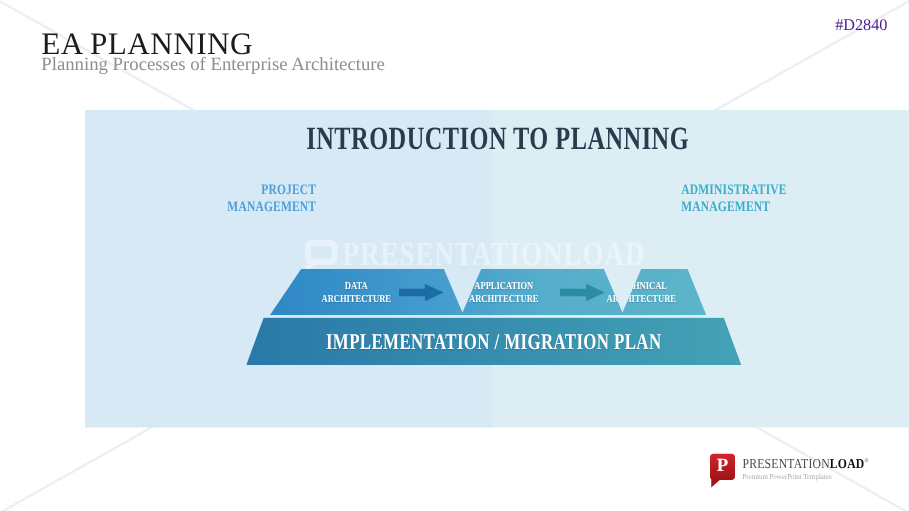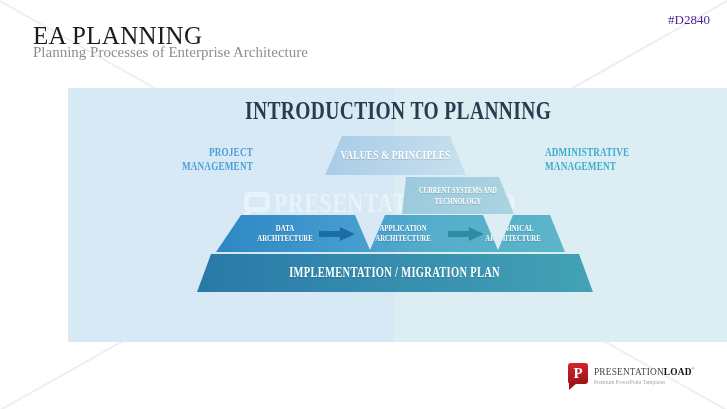--- a/index.html
+++ b/index.html
@@ -52,21 +52,21 @@
     transform:translateY(-50%) scaleX(.8);text-shadow:0 1px 1px rgba(0,0,0,.18);}
   .lbl-data{left:14px;width:110px;}
   .lbl-app{left:132px;width:110px;}
   .lbl-tech{left:247px;width:100px;}
   .arrow{position:absolute;width:36px;height:14px;
     clip-path:polygon(0 29%,58% 29%,58% 0,100% 50%,58% 100%,58% 71%,0 71%);}
   .arrow1{left:251px;top:139px;background:#1C6CA6;}
   .arrow2{left:380px;top:139px;background:#2C8DA1;}
   .row4{left:129px;top:166px;width:396px;height:38px;
     clip-path:polygon(14px 0,382px 0,396px 38px,0 38px);
-    background:linear-gradient(90deg,#2979A8,#43A2B5);font-size:14px;letter-spacing:.4px;}
+    background:linear-gradient(90deg,#2979A8,#43A2B5);font-size:18px;letter-spacing:.4px;}
   .row5{left:102px;top:206px;width:444px;height:37px;
     clip-path:polygon(13px 0,431px 0,444px 37px,0 37px);
     background:linear-gradient(90deg,#1D4B65,#2C647A);font-size:15.5px;letter-spacing:.4px;}
 
   
   .wm-logo{position:absolute;left:176px;top:104px;width:16px;height:10px;
     border:5px solid rgba(255,255,255,.42);border-radius:5px;}
   .wm-tail{position:absolute;left:-5px;top:15px;width:0;height:0;
     border-top:7px solid rgba(255,255,255,.42);border-right:8px solid transparent;}
   .wm-text{position:absolute;left:206px;top:100px;font-size:27px;font-weight:bold;
@@ -106,28 +106,21 @@
     <div class="side-label left">PROJECT
 MANAGEMENT</div>
     <div class="side-label right">ADMINISTRATIVE
 MANAGEMENT</div>
 
     <div class="wm-logo">
       <div class="wm-tail"></div>
     </div>
     <div class="wm-text">PRESENTATIONLOAD</div>
 
-    <div class="trap row1">
-      <span class="cond">VALUES &amp; PRINCIPLES</span>
-    </div>
 
-    <div class="trap row2R">
-      <span class="cond" style="white-space:pre-line">CURRENT SYSTEMS AND
-TECHNOLOGY</span>
-    </div>
 
     <div class="trap row3">
       <div class="row3-label lbl-data">DATA
 ARCHITECTURE</div>
       <div class="row3-label lbl-app">APPLICATION
 ARCHITECTURE</div>
       <div class="row3-label lbl-tech">TECHNICAL
 ARCHITECTURE</div>
     </div>
     <div class="arrow arrow1"></div>

